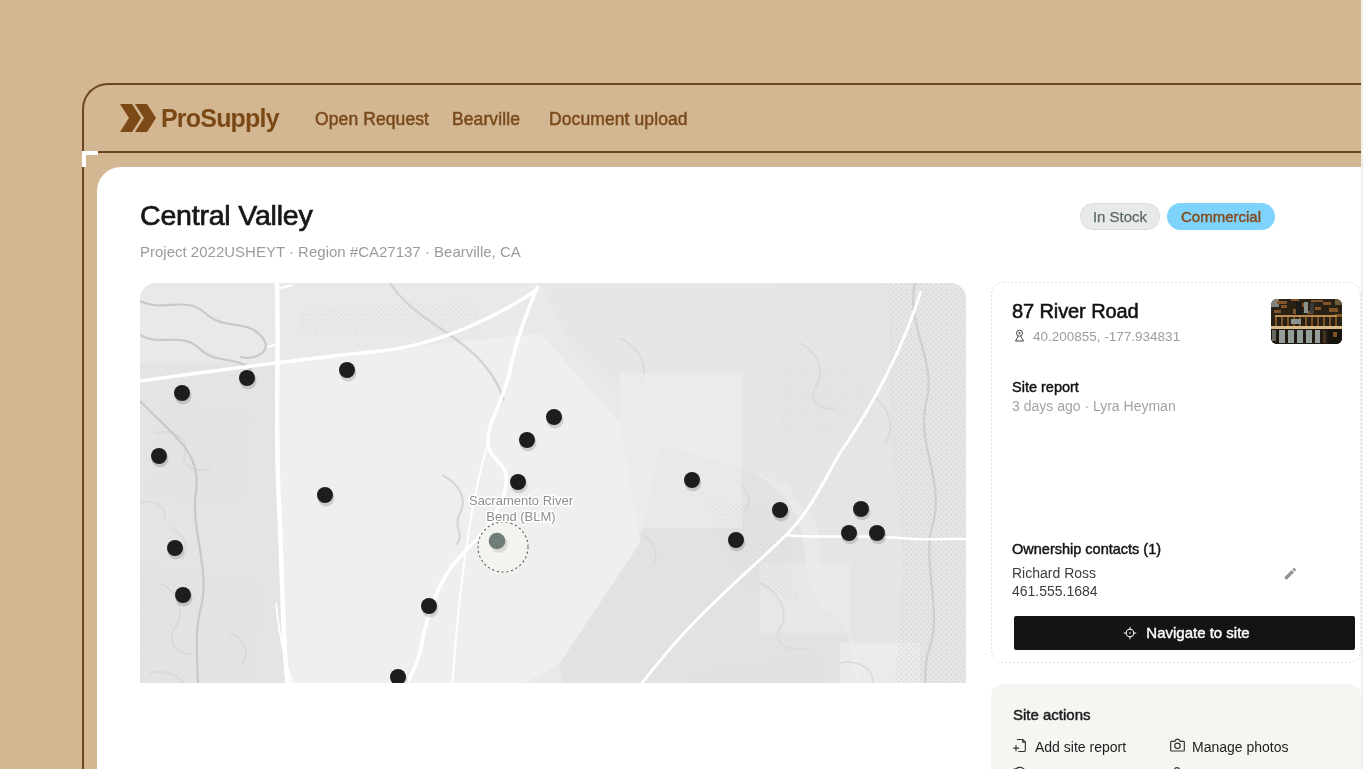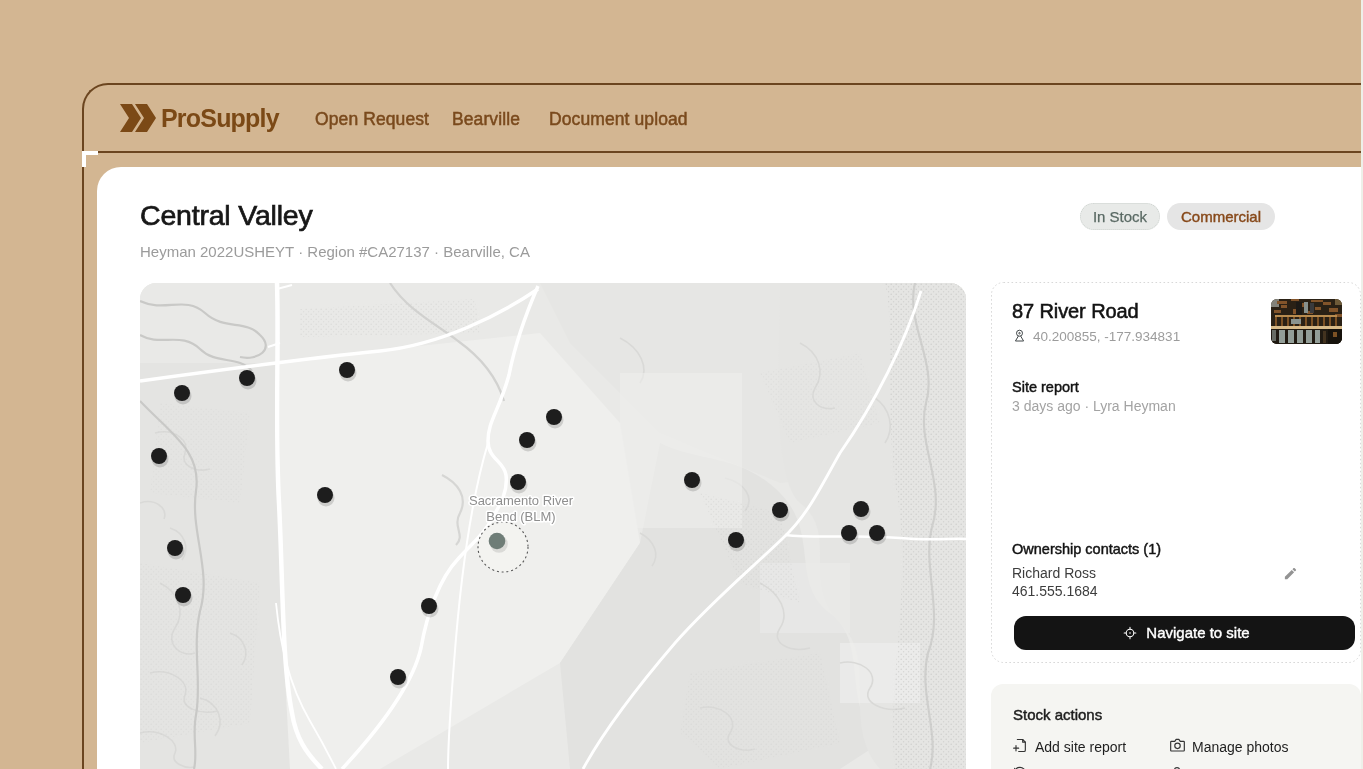--- a/index.html
+++ b/index.html
@@ -20,24 +20,24 @@
   .nav { top:109px; font-size:17.5px; color:#7a4a1d; font-weight:400; -webkit-text-stroke:0.5px #7a4a1d; letter-spacing:.1px; }
 
   
   #panel { left:97px; top:167px; width:1266px; height:602px; background:#fff; border-top-left-radius:24px; }
 
   h1 { left:140px; top:199px; font-size:28.5px; font-weight:400; -webkit-text-stroke:0.7px #171717; color:#171717; letter-spacing:-.2px; }
   #sub { left:140px; top:243px; font-size:15px; color:#9b9b9b; }
 
   .pill { top:203px; height:27px; border-radius:14px; font-size:15px; line-height:27px; text-align:center; }
   #pill1 { left:1080px; width:80px; background:#e8eae8; color:#5a6a64; -webkit-text-stroke:0.25px #5a6a64; border:1px dotted #ccd2ce; line-height:25px; }
-  #pill2 { left:1167px; width:108px; background:#e5e5e5; color:#87491a; -webkit-text-stroke:0.4px #87491a; }
-
-  
-  #map { left:140px; top:283px; width:826px; height:486px; border-radius:16px 16px 0 0; overflow:hidden; background:#e9e9e7; }
+  #pill2 { left:1167px; width:108px; background:#7dd3fc; color:#87491a; -webkit-text-stroke:0.4px #87491a; }
+
+  
+  #map { left:140px; top:283px; width:826px; height:400px; border-radius:16px 16px 0 0; overflow:hidden; background:#e9e9e7; }
 
   
   #card1 { left:991px; top:282px; width:370px; height:381px; background:#fff; border-radius:12px; }
   #card2 { left:991px; top:684px; width:370px; height:140px; background:#f5f5f2; border-radius:12px; }
 
   .c { position:absolute; }
 </style>
 </head>
 <body>
 <div class="abs" id="outer"></div>
@@ -50,21 +50,21 @@
 </svg>
 <div class="abs nav" style="left:315px;">Open Request</div>
 <div class="abs nav" style="left:452px;">Bearville</div>
 <div class="abs nav" style="left:549px;">Document upload</div>
 
 <div class="abs" id="panel"></div>
 <div class="abs bracketH"></div>
 <div class="abs bracketV"></div>
 
 <h1 class="abs">Central Valley</h1>
-<div class="abs" id="sub">Heyman 2022USHEYT · Region #CA27137 · Bearville, CA</div>
+<div class="abs" id="sub">Project 2022USHEYT · Region #CA27137 · Bearville, CA</div>
 <div class="abs pill" id="pill1">In Stock</div>
 <div class="abs pill" id="pill2">Commercial</div>
 
 <div class="abs" id="map">
 <svg width="826" height="486" viewBox="0 0 826 486">
   <defs>
     <pattern id="stip" width="5" height="5" patternUnits="userSpaceOnUse">
       <circle cx="1.2" cy="1.2" r="0.8" fill="#bdbdbb"></circle>
       <circle cx="3.6" cy="3.8" r="0.7" fill="#c4c4c2"></circle>
     </pattern>
@@ -243,29 +243,29 @@
     <rect x="57" y="30" width="14" height="15" fill="#16120c"></rect>
     <rect x="62" y="33" width="4" height="5" fill="#7c5124"></rect>
   </svg>
   <div class="c" style="left:21px; top:97px; font-size:14.5px; font-weight:400; -webkit-text-stroke:0.45px #141414; color:#141414;">Site report</div>
   <div class="c" style="left:21px; top:116px; font-size:14px; color:#a3a3a3;text-align:center;">3 days ago · Lyra Heyman</div>
   <div class="c" style="left:21px; top:259px; font-size:14.5px; font-weight:400; -webkit-text-stroke:0.45px #141414; color:#141414;">Ownership contacts (1)</div>
   <div class="c" style="left:21px; top:282px; font-size:14px; color:#3d3d3d; line-height:18px;">Richard Ross<br>461.555.1684</div>
   <svg class="c" style="left:292px; top:284px;" width="15" height="15" viewBox="0 0 24 24" fill="#939393">
     <path d="M3 17.2 L3 21 L6.8 21 L17.8 10 L14 6.2 Z M20.7 7.1 C21.1 6.7 21.1 6 20.7 5.6 L18.4 3.3 C18 2.9 17.3 2.9 16.9 3.3 L15.1 5.1 L18.9 8.9 Z"></path>
   </svg>
-  <div class="c" id="navbtn" style="left:23px; top:334px; width:341px; height:34px; background:#141414; border-radius:12px; color:#fff; text-align:center; line-height:34px; font-size:15px; font-weight:400; -webkit-text-stroke:0.4px #fff;">
+  <div class="c" id="navbtn" style="left:23px; top:334px; width:341px; height:34px; background:#141414; border-radius:2px; color:#fff; text-align:center; line-height:34px; font-size:15px; font-weight:400; -webkit-text-stroke:0.4px #fff;">
     <svg style="vertical-align:-2px; margin-left:4px; margin-right:9px;" width="14" height="14" viewBox="0 0 24 24" fill="none" stroke="#fff" stroke-width="1.8" stroke-linecap="round">
       <circle cx="12" cy="12" r="6.5"></circle>
       <circle cx="12" cy="12" r="1.4" fill="#fff" stroke="none"></circle>
       <path d="M12 2 L12 5.5 M12 18.5 L12 22 M2 12 L5.5 12 M18.5 12 L22 12"></path>
     </svg>Navigate to site</div>
 </div>
 <div class="abs" id="card2">
-  <div class="c" style="left:22px; top:22px; font-size:15px; font-weight:400; -webkit-text-stroke:0.45px #1c1c1c; color:#1c1c1c;">Stock actions</div>
+  <div class="c" style="left:22px; top:22px; font-size:15px; font-weight:400; -webkit-text-stroke:0.45px #1c1c1c; color:#1c1c1c;">Site actions</div>
   <svg class="c" style="left:21px; top:53px;" width="16" height="17" viewBox="0 0 24 24" fill="none" stroke="#333" stroke-width="1.7" stroke-linecap="round" stroke-linejoin="round">
     <path d="M8 3 L16 3 L20 7 L20 19 C20 20.1 19.1 21 18 21 L10 21"></path>
     <path d="M16 3 L16 7 L20 7"></path>
     <path d="M4 21 L4 13 M8 17 L0.5 17" transform="translate(2,-1)"></path>
   </svg>
   <div class="c" style="left:44px; top:55px; font-size:14px; color:#1e1e1e;">Add site report</div>
   <svg class="c" style="left:178px; top:54px;" width="17" height="15" viewBox="0 0 24 22" fill="none" stroke="#333" stroke-width="1.7" stroke-linejoin="round">
     <path d="M3 5 L8 5 L10 2 L14 2 L16 5 L21 5 C21.6 5 22 5.4 22 6 L22 18 C22 18.6 21.6 19 21 19 L3 19 C2.4 19 2 18.6 2 18 L2 6 C2 5.4 2.4 5 3 5 Z"></path>
     <circle cx="12" cy="11.5" r="4"></circle>
   </svg>

